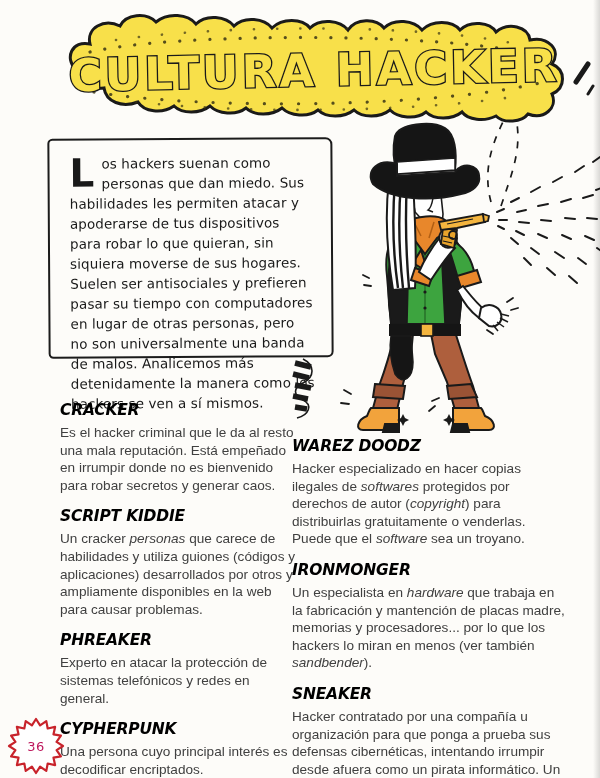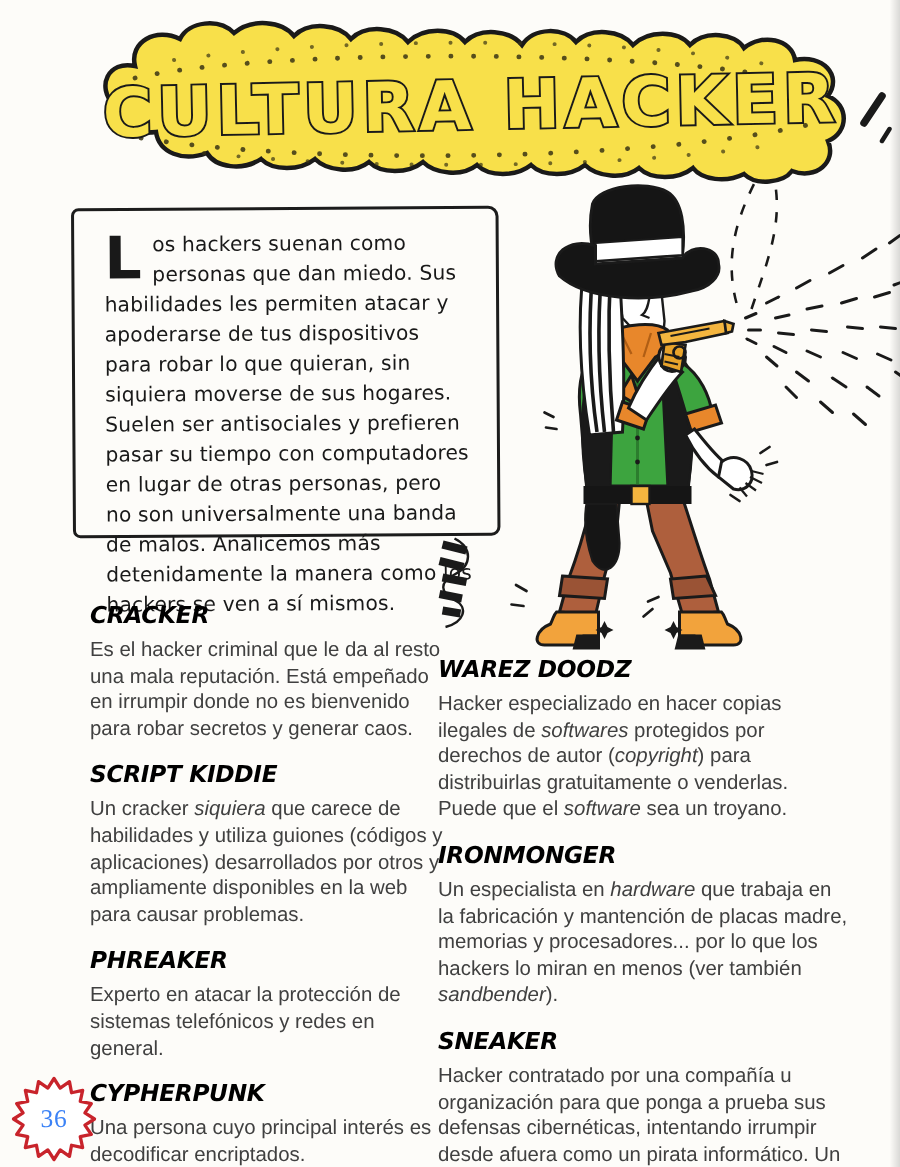--- a/index.html
+++ b/index.html
@@ -52,21 +52,21 @@
   
   .cowboy { position:absolute; left:335px; top:118px; width:265px; height:330px; }
   .cowboy svg { overflow:visible; }
   .ribbon { position:absolute; left:281px; top:357px; width:40px; height:62px; }
   .corner-ticks { position:absolute; left:566px; top:52px; width:30px; height:44px; }
   
   .page-badge { position:absolute; left:6px; top:716px; width:60px; height:60px; }
   .page-badge .num {
     position:absolute; left:0; top:0; width:60px; height:60px;
     display:flex; align-items:center; justify-content:center;
-    font-size:17px; color:#3b82f6; letter-spacing:0.5px;font-family:Liberation Serif, serif;
+    font-size:13px; color:#be185d; letter-spacing:0.5px;
   }
 </style>
 </head>
 <body>
 
 <div class="page">
 
   <div class="title-blob">
     <svg width="536" height="116" viewBox="0 0 536 116">
       <path d="M30,60 C18,48 26,30 44,34 C40,18 58,8 74,16 C80,4 100,2 110,12 C122,2 142,4 150,14 C160,4 180,6 188,16 C198,6 218,8 226,18 C236,8 256,8 264,18 C274,8 294,10 302,20 C310,8 330,8 338,18 C348,8 368,10 376,20 C386,10 406,10 414,20 C424,10 444,12 450,22 C462,12 482,16 484,30 C502,26 516,40 506,54 C520,60 520,78 506,84 C512,98 498,110 482,104 C476,112 458,114 450,106 C438,112 422,110 416,102 C406,110 388,110 380,102 C370,110 352,108 344,100 C334,108 316,108 308,100 C298,108 280,108 272,100 C262,108 244,106 236,98 C226,106 208,106 200,98 C190,106 172,104 164,96 C154,104 136,104 128,96 C116,104 98,102 92,92 C76,98 60,92 58,78 C42,80 28,72 30,60 Z" fill="#F8E04A" stroke="#1a1a1a" stroke-width="3"></path>
@@ -241,21 +241,21 @@
     </svg>
   </div>
 
   <div class="col col-left">
     <div class="entry">
       <div class="term">CRACKER</div>
       <p class="definition">Es el hacker criminal que le da al resto una mala reputación. Está empeñado en irrumpir donde no es bienvenido para robar secretos y generar caos.</p>
     </div>
     <div class="entry">
       <div class="term">SCRIPT KIDDIE</div>
-      <p class="definition">Un cracker <em>siquiera</em> que carece de habilidades y utiliza guiones (códigos y aplicaciones) desarrollados por otros y ampliamente disponibles en la web para causar problemas.</p>
+      <p class="definition">Un cracker <em>personas</em> que carece de habilidades y utiliza guiones (códigos y aplicaciones) desarrollados por otros y ampliamente disponibles en la web para causar problemas.</p>
     </div>
     <div class="entry">
       <div class="term">PHREAKER</div>
       <p class="definition">Experto en atacar la protección de sistemas telefónicos y redes en general.</p>
     </div>
     <div class="entry">
       <div class="term">CYPHERPUNK</div>
       <p class="definition">Una persona cuyo principal interés es decodificar encriptados.</p>
     </div>
   </div>

